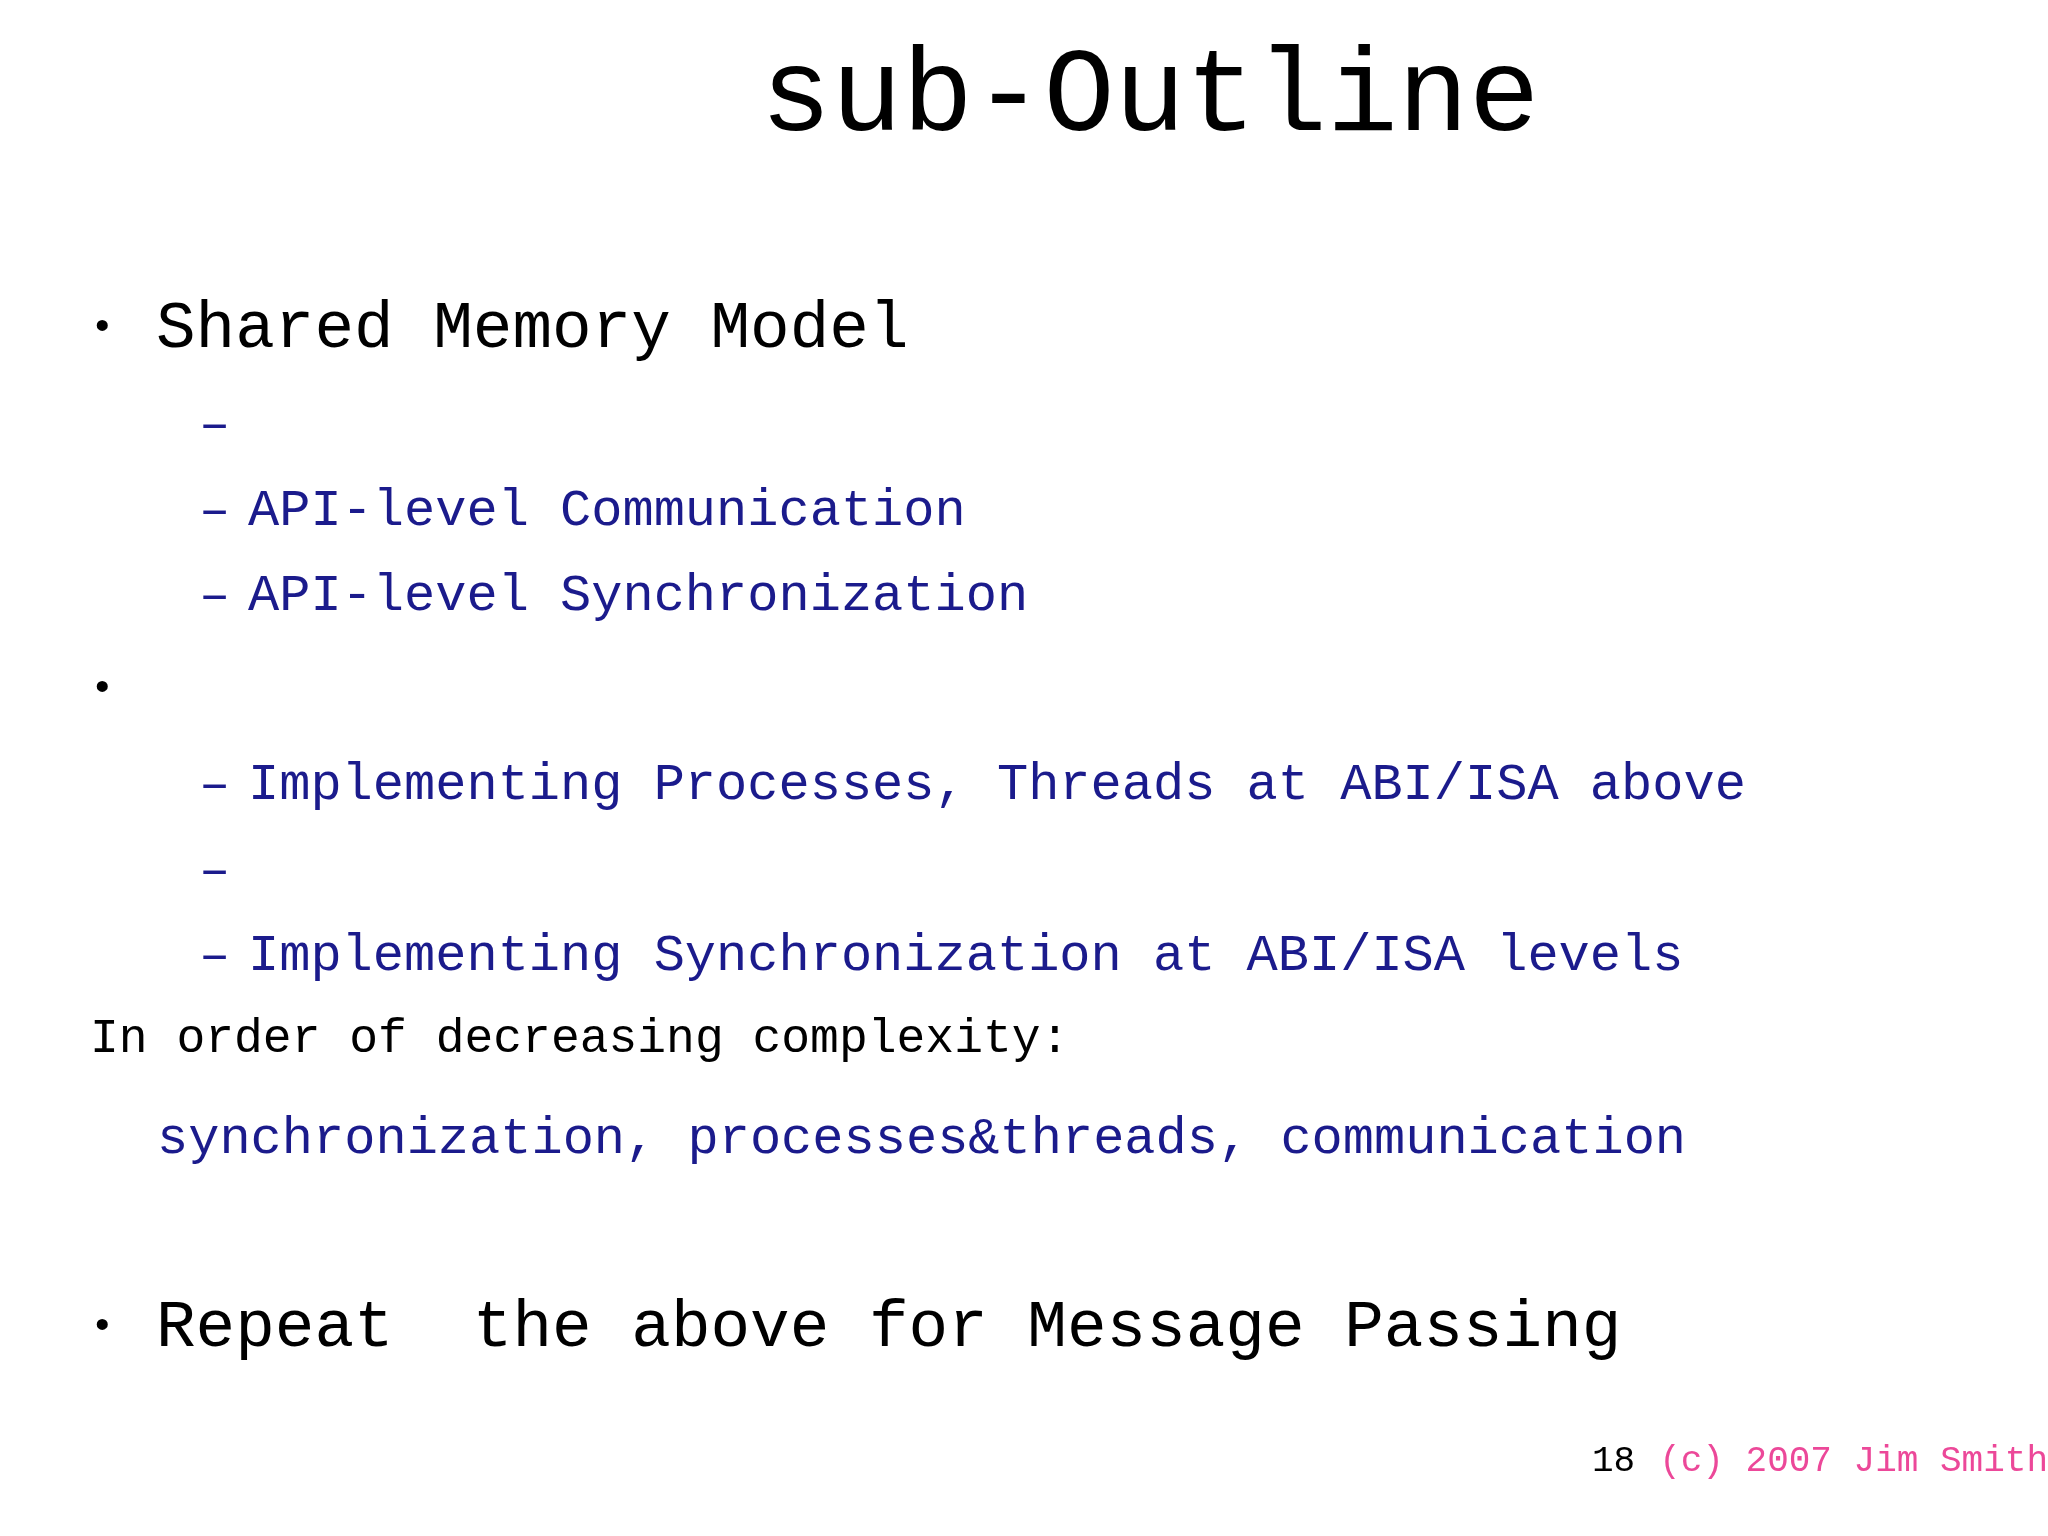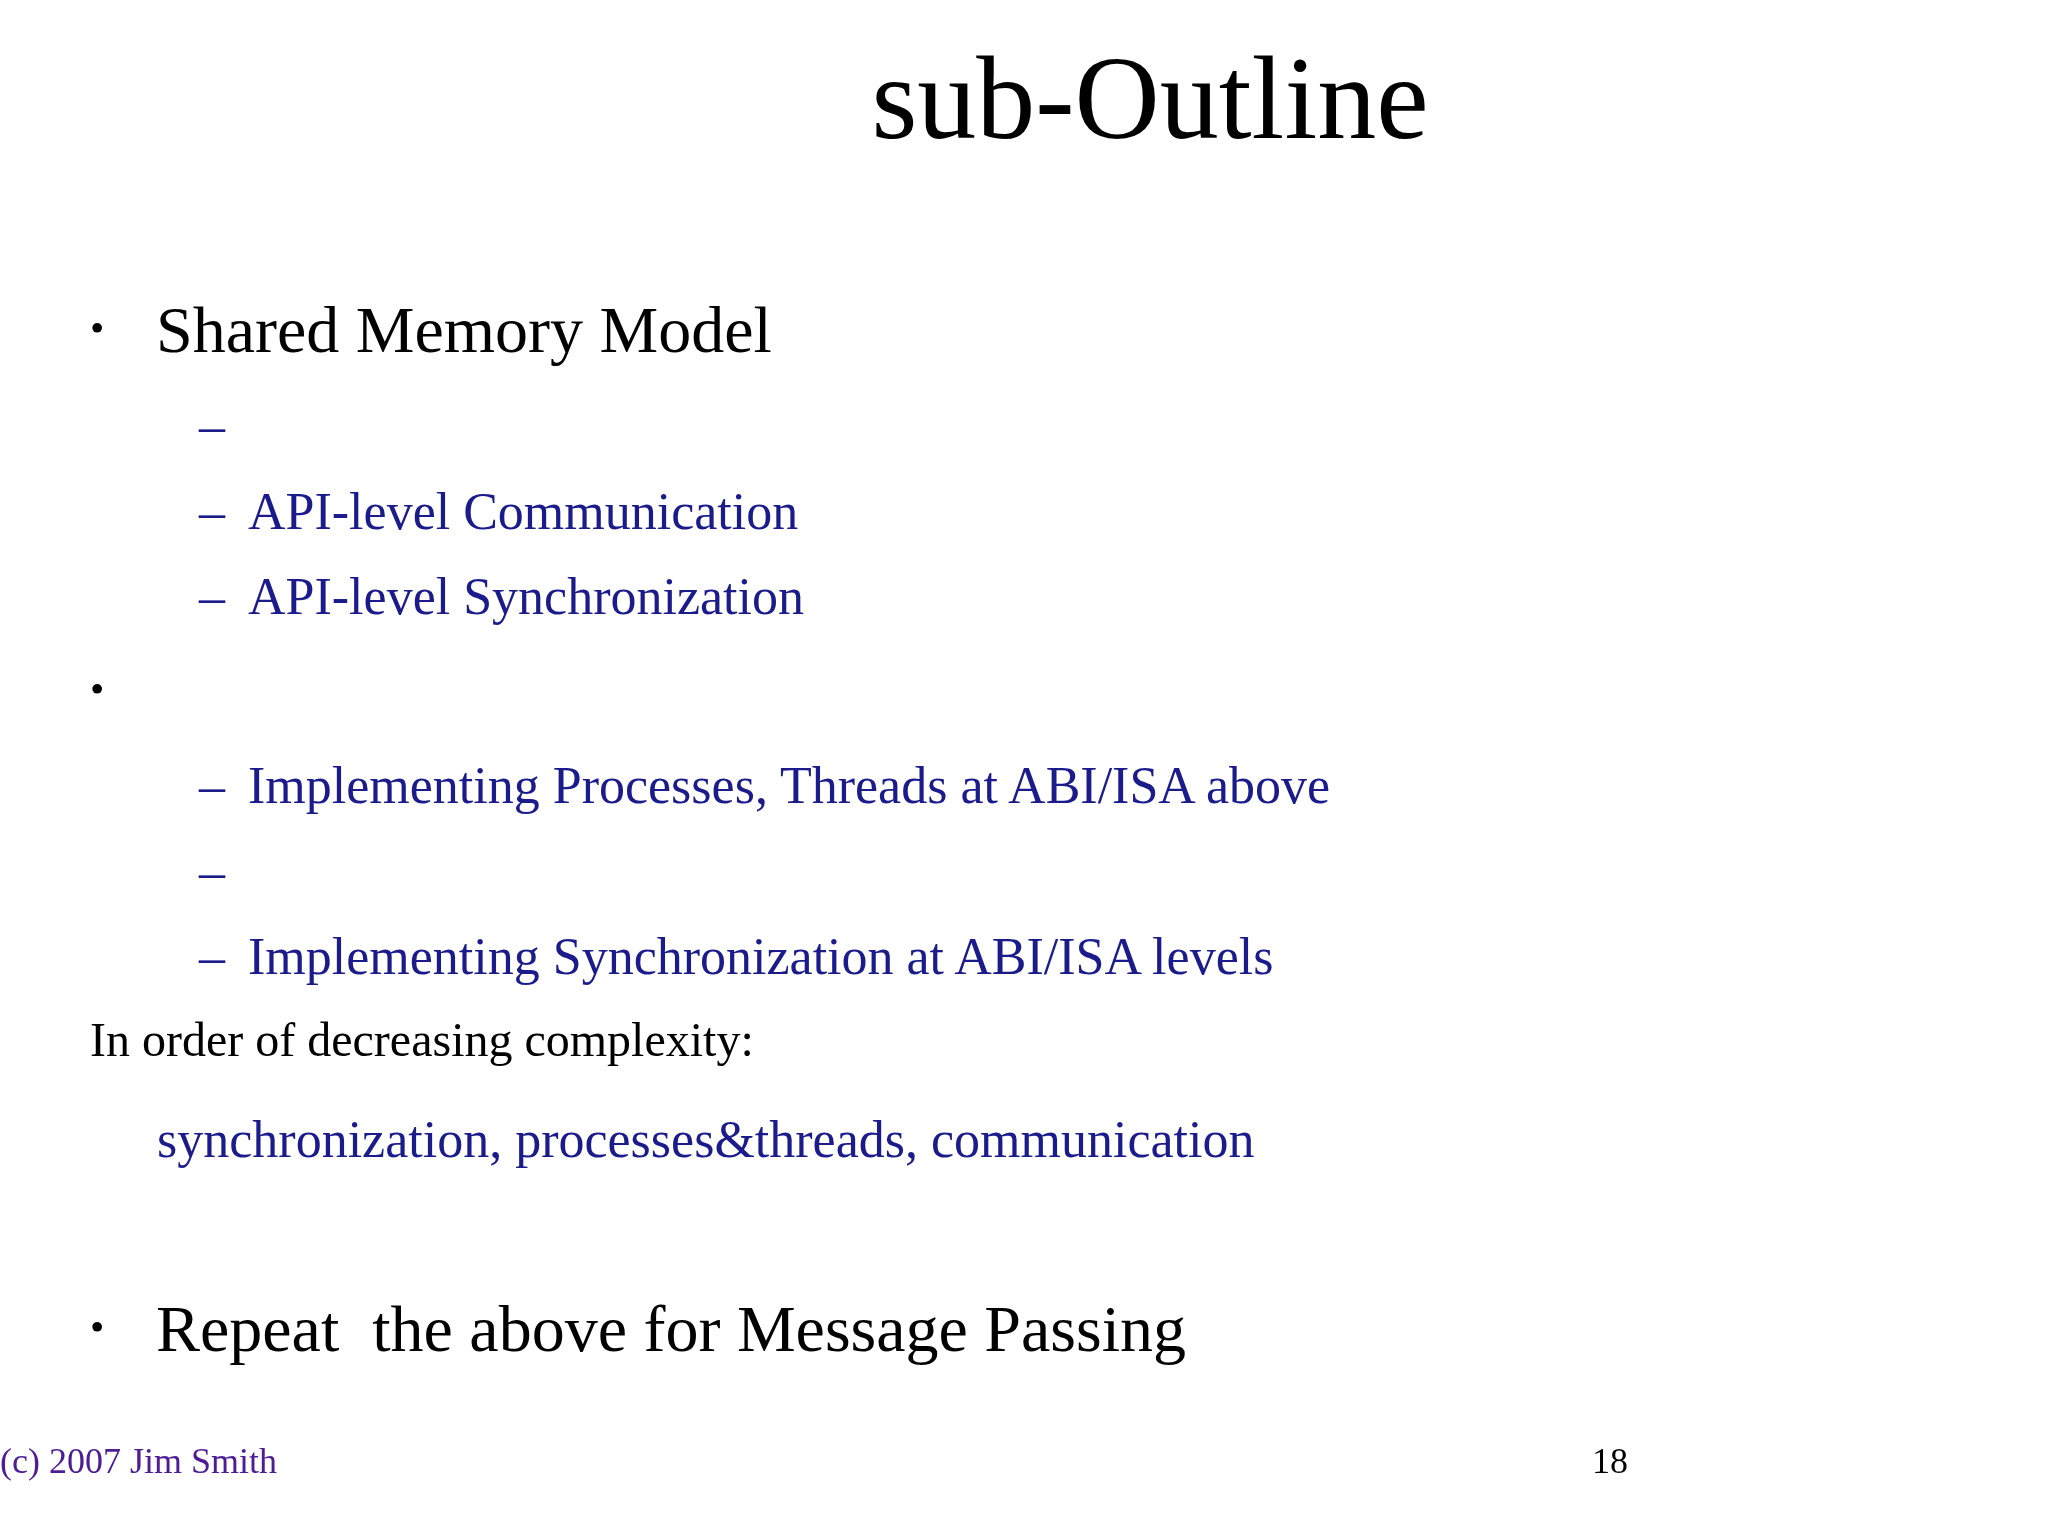--- a/index.html
+++ b/index.html
@@ -5,21 +5,21 @@
   html, body {
     margin: 0;
     padding: 0;
     background: #ffffff;
   }
   .slide {
     position: relative;
     width: 2048px;
     height: 1536px;
     background: #ffffff;
-    font-family: Liberation Serif, serif;
+    font-family: Liberation Mono, monospace;
     color: #000000;
     overflow: hidden;
   }
   .title {
     position: absolute;
     top: 28px;
     left: 126px;          
     width: 100%;
     text-align: center;
     font-size: 118px;
@@ -81,22 +81,22 @@
   .footer {
     position: absolute;
     top: 1440px;
     left: 0;
     width: 100%;
     font-size: 36px;
     line-height: 1.2;
   }
   .copyright {
     width: 100%;
-    text-align: left;
-    color: #4c1d95;
+    text-align: right;
+    color: #ec4899;
   }
   .pagenum {
     position: absolute;
     top: 0;
     left: 1592px;
     color: #000000;
   }
 </style>
 </head>
 <body>

